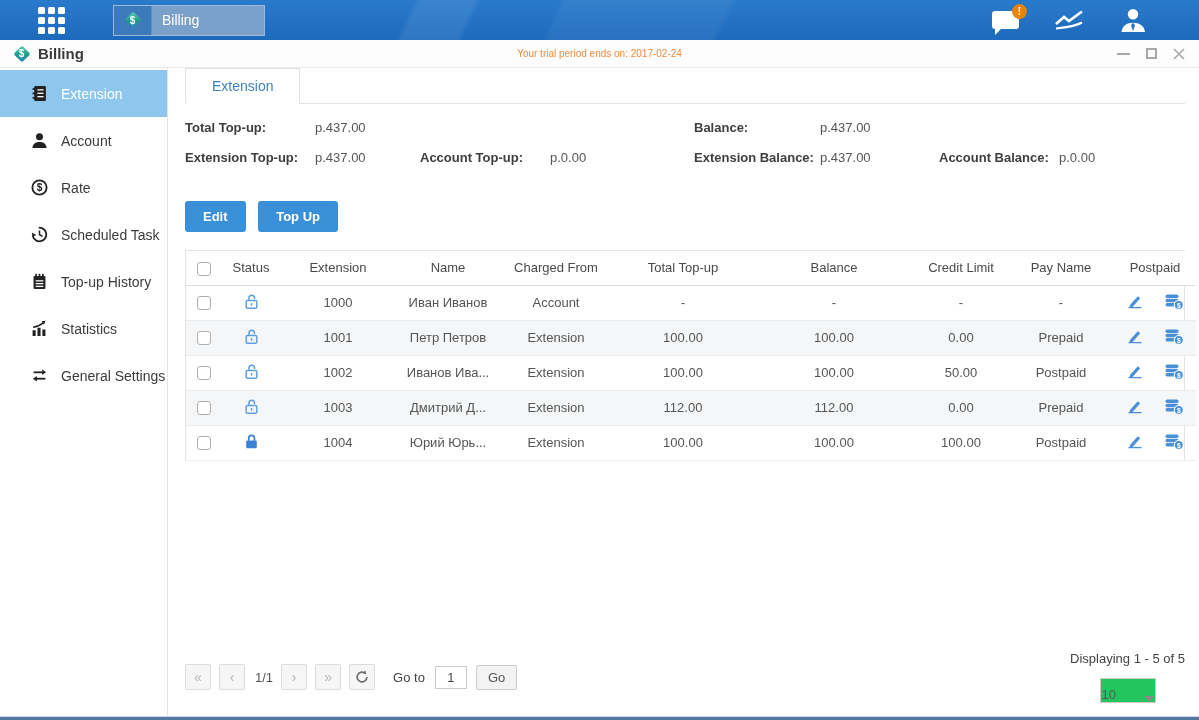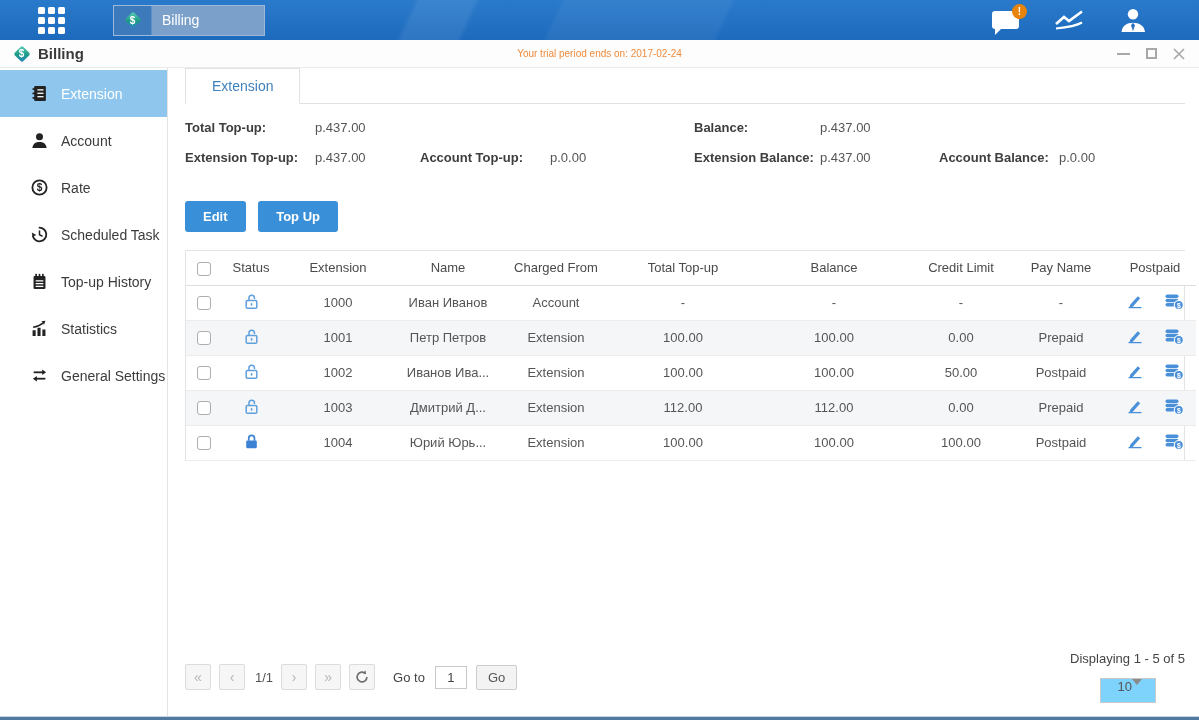--- a/index.html
+++ b/index.html
@@ -86,22 +86,22 @@
   .pgbtn { width:26px; height:26px; border:1px solid #dcdcdc; background:#f6f6f6; border-radius:2px;
     display:inline-flex; align-items:center; justify-content:center; color:#b5b5b5; font-size:14px;
     margin-right:8px; cursor:pointer; user-select:none; }
   .pg-num { margin:0 8px 0 2px; color:#555; }
   .goto-lbl { margin:0 10px 0 10px; color:#444; }
   .goto-input { width:32px; height:23px; border:1px solid #c9c9c9; text-align:center; font-family:inherit; font-size:13px; color:#444; }
   .go-btn { margin-left:9px; height:25px; padding:0 11px; background:#f3f3f3; border:1px solid #ccc; border-radius:2px;
     font-family:inherit; font-size:13px; color:#555; cursor:pointer; }
   .pg-right { margin-left:auto; display:flex; align-items:center; gap:12px;flex-direction:column; }
   .displaying { color:#444; }
-  .size-select { width:56px; height:25px; border:1px solid #c9c9c9; background:#7dd3fc; display:flex;
-    align-items:flex-start; justify-content:space-between; padding:0 17px; cursor:pointer; color:#555; }
+  .size-select { width:56px; height:25px; border:1px solid #c9c9c9; background:#22c55e; display:flex;
+    align-items:flex-end; justify-content:space-between; padding:0 1px; cursor:pointer; color:#555; }
   .caret { width:0; height:0; border-left:5px solid transparent; border-right:5px solid transparent; border-top:6px solid #8a8a8a; }
 
   
   .bottom-bar { height:4px; background:#527aa1; border-top:1px solid #c9d5e1; }
 </style>
 </head>
 <body>
 
 <div class="navbar">
   <div class="grid-icon">

